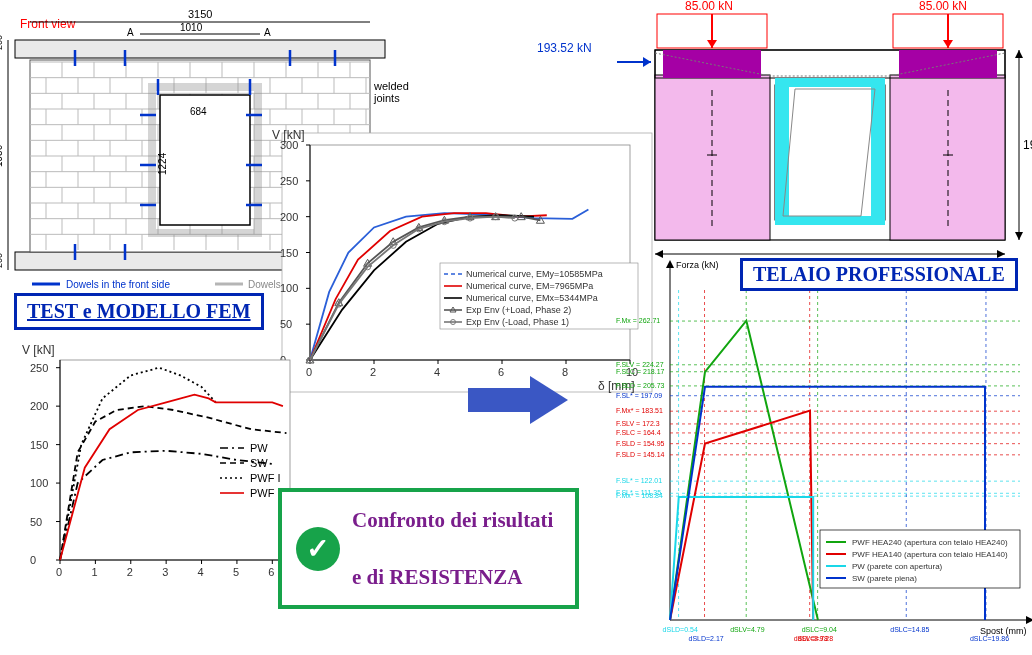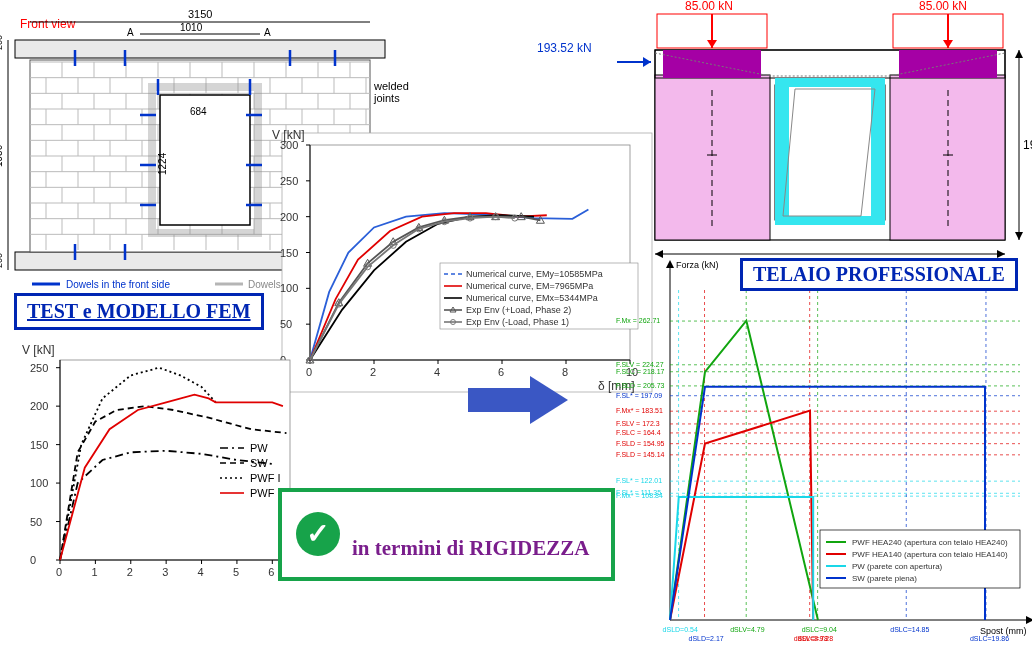--- a/index.html
+++ b/index.html
@@ -462,15 +462,16 @@
   </svg>
 
 <div class="label-box blue-label" style="left:14px; top:293px;text-decoration:underline;">TEST e MODELLO FEM</div>
 
 <div class="label-box blue-label" style="left:740px; top:258px; line-height:1.15; padding:2px 10px;">
   <span>TELAIO PROFESSIONALE</span><br>
 </div>
 
 <div class="green-box" style="left:278px; top:488px;">
   <span class="check">✓</span>
+  <span>Confronto dei risultati</span><br>
   <br>
-  <span>in termini di RIGIDEZZA</span><br>
+  <span>e di RESISTENZA</span>
 </div>
 
 </body></html>

